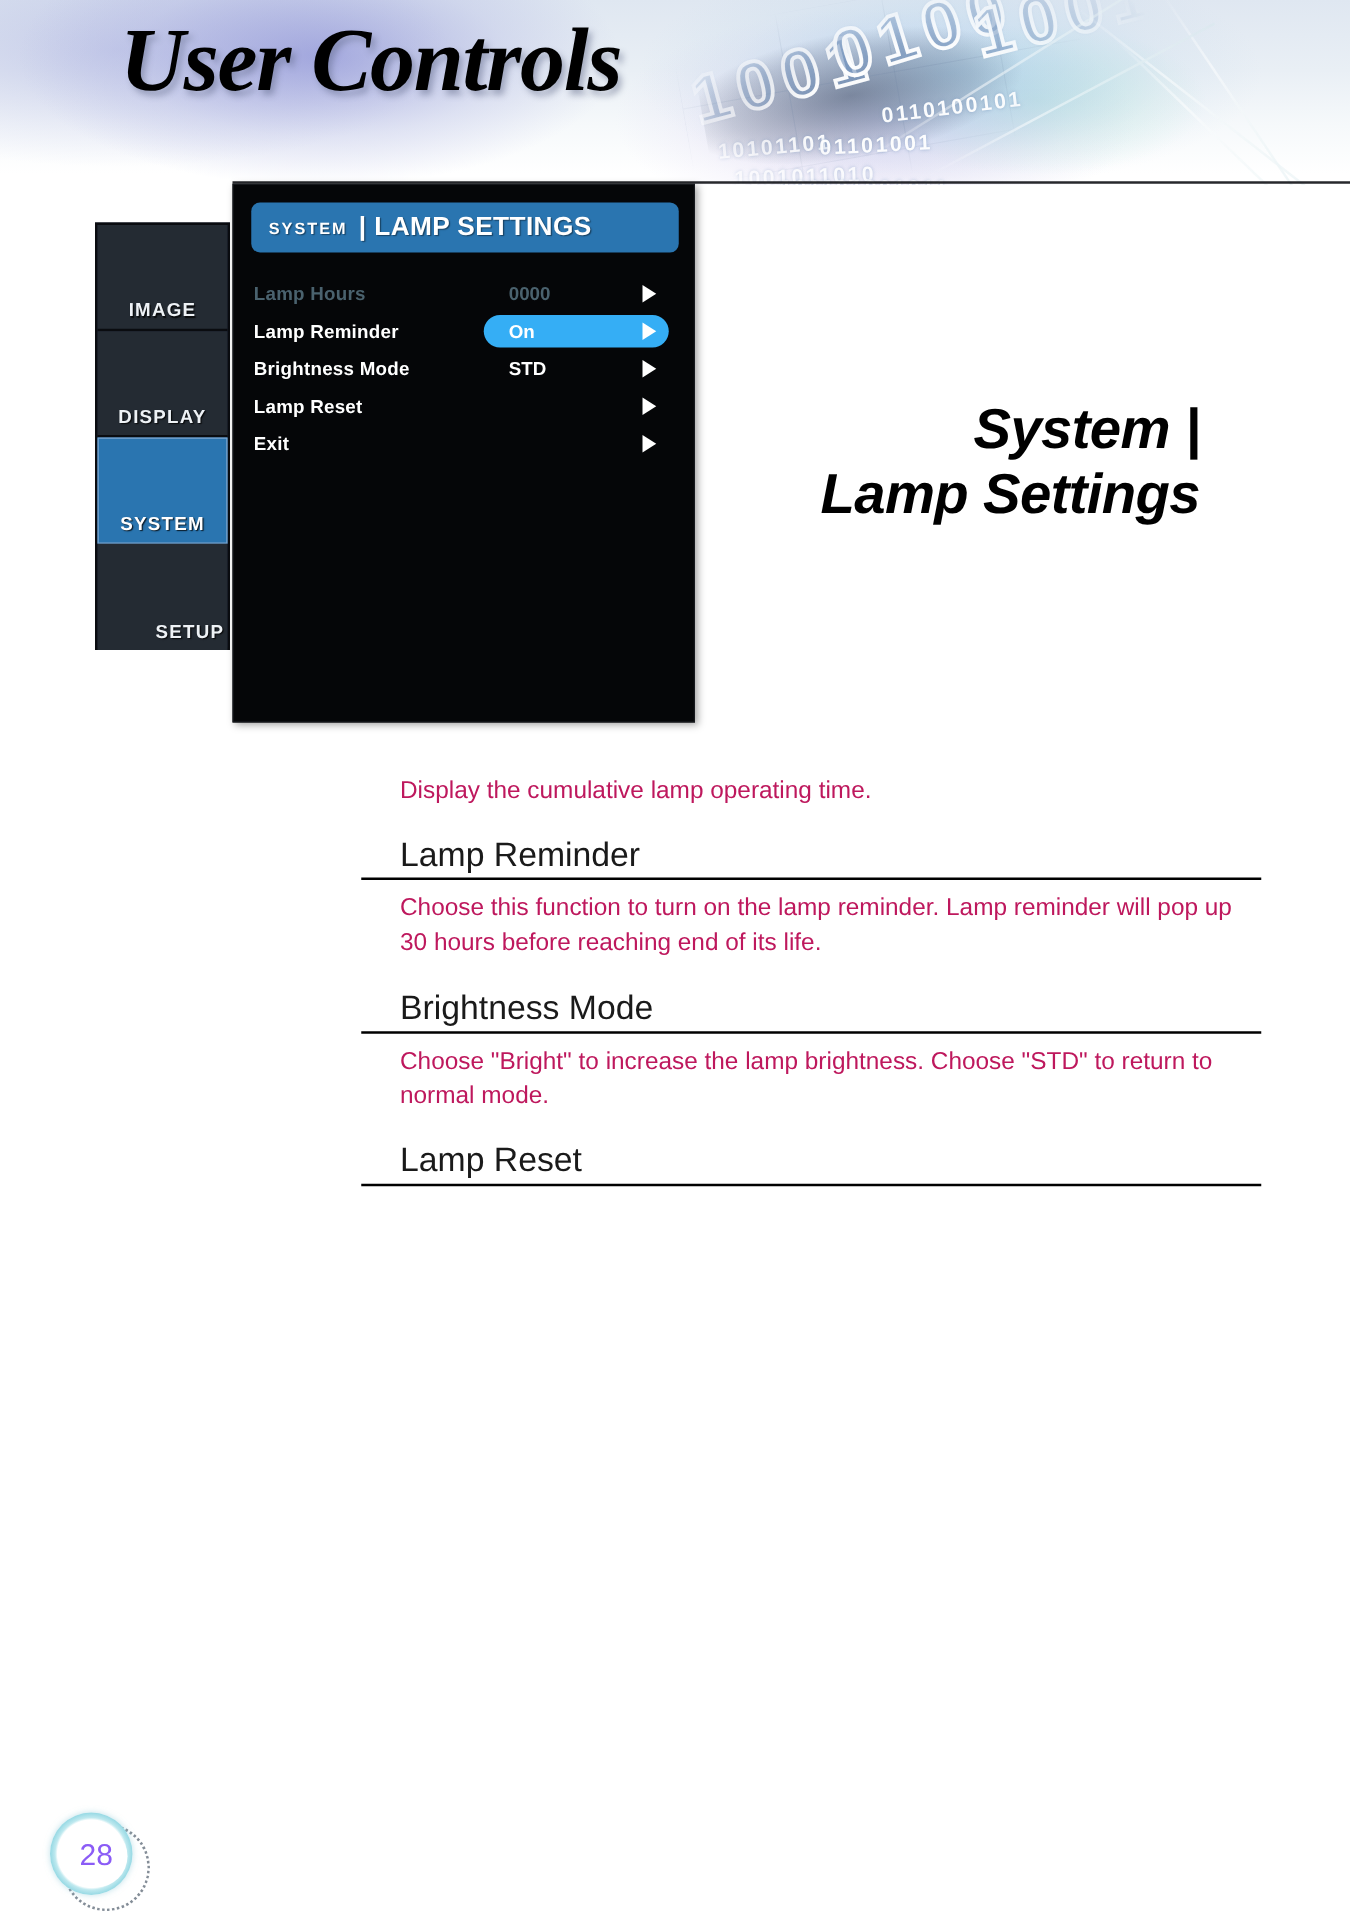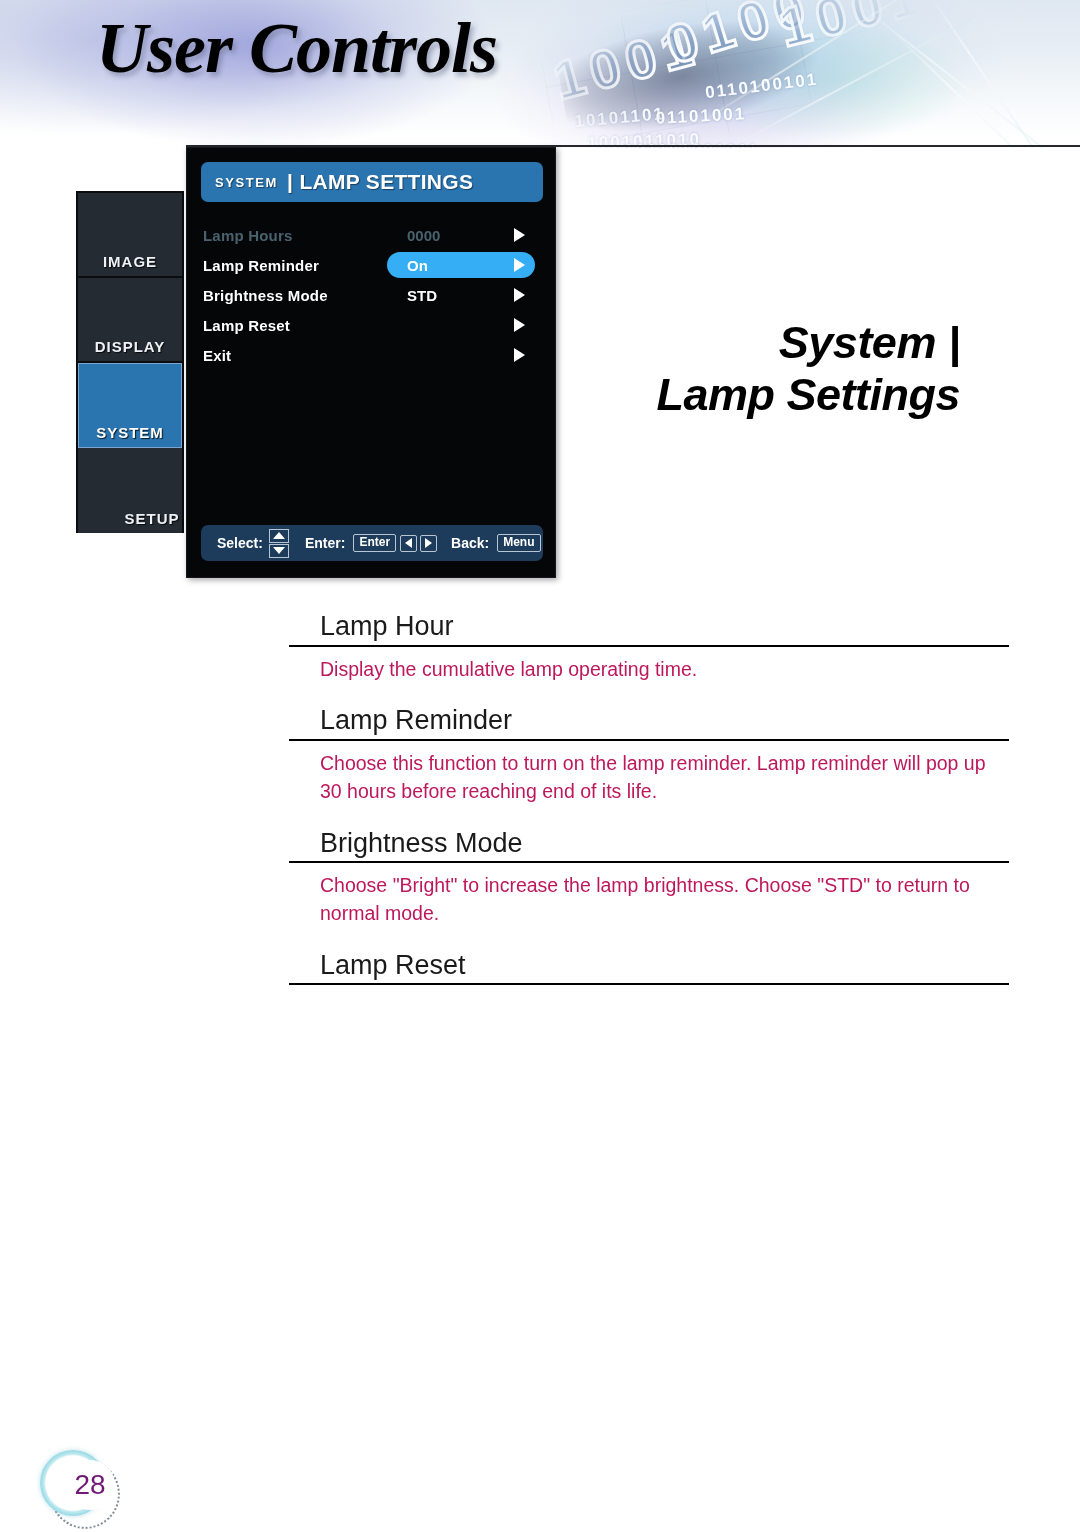--- a/index.html
+++ b/index.html
@@ -112,21 +112,21 @@
     line-height: 1;
     color: #000000;
     letter-spacing: -1px;
     text-shadow: 3px 4px 5px rgba(90,100,130,.45);
     white-space: nowrap;
   }
 
   
   .osd-sidebar {
     position: absolute;
-    left: 76px; top: 191px;
+    left: 76px; top: 178px;
     width: 108px; height: 342px;
     background: #0f172a;
     border: 2px solid #0a0c10;
     box-sizing: border-box;
     z-index: 2;
   }
   .osd-tab {
     position: relative;
     box-sizing: border-box;
     height: 85px;
@@ -343,29 +343,29 @@
   .pn-ring {
     position: absolute;
     left: 2px; top: 2px;
     width: 66px; height: 66px;
     border-radius: 50%;
     background: radial-gradient(circle at 50% 50%, #ffffff 0 58%, #bfe9ef 62%, #8fd6e2 72%, #cfeef3 82%, #ffffff 92%);
     box-shadow: 0 0 5px rgba(140,200,215,.55);
   }
   .pn-inner {
     position: absolute;
-    left: 25px; top: 10px;
+    left: 12px; top: 10px;
     width: 50px; height: 50px;
     border-radius: 50%;
     background: #ffffff;
     display: flex;
     align-items: center;
     justify-content: center;
-    font-size: 28px;
-    color: #701a75;
+    font-size: 24px;
+    color: #8b5cf6;
   }
 </style>
 </head>
 <body>
 
 <div class="header">
   <div class="hdr-bg"></div>
 
   <div class="hdr-darkblob"></div>
   <div class="hdr-grid"></div>
@@ -443,53 +443,31 @@
     </div>
 
     <div class="osd-row">
       <span class="lbl">Exit</span>
       <span class="val"></span>
       <span class="arw"></span>
     </div>
 
   </div>
 
-  <div class="osd-footer">
-    <span>Select:</span>
-    <span class="updown">
-      <span class="udbox">
-          <span class="tri-u"></span>
-        </span>
-      <span class="udbox">
-          <span class="tri-d"></span>
-        </span>
-    </span>
-    <span style="margin-left:16px;">Enter:</span>
-    <span class="fkey" style="margin-left:8px;">Enter</span>
-    <span class="fkey-sq" style="margin-left:4px;">
-        <span class="tri-l"></span>
-      </span>
-    <span class="fkey-sq" style="margin-left:3px;">
-        <span class="tri-r"></span>
-      </span>
-    <span style="margin-left:14px;">Back:</span>
-    <span class="fkey" style="margin-left:8px;">Menu</span>
-  </div>
 
 </div>
 
 <div class="sect-heading">
   <div>System |</div>
   <div>Lamp Settings</div>
 </div>
 
 <div class="content">
 
   <div class="sec-block">
-    <h2 class="sec-title">Lamp Hour</h2>
     <p class="sec-body">Display the cumulative lamp operating time.</p>
   </div>
 
   <div class="sec-block">
     <h2 class="sec-title">Lamp Reminder</h2>
     <p class="sec-body">Choose this function to turn on the lamp reminder. Lamp reminder will pop up 30 hours before reaching end of its life.</p>
   </div>
 
   <div class="sec-block">
     <h2 class="sec-title">Brightness Mode</h2>

